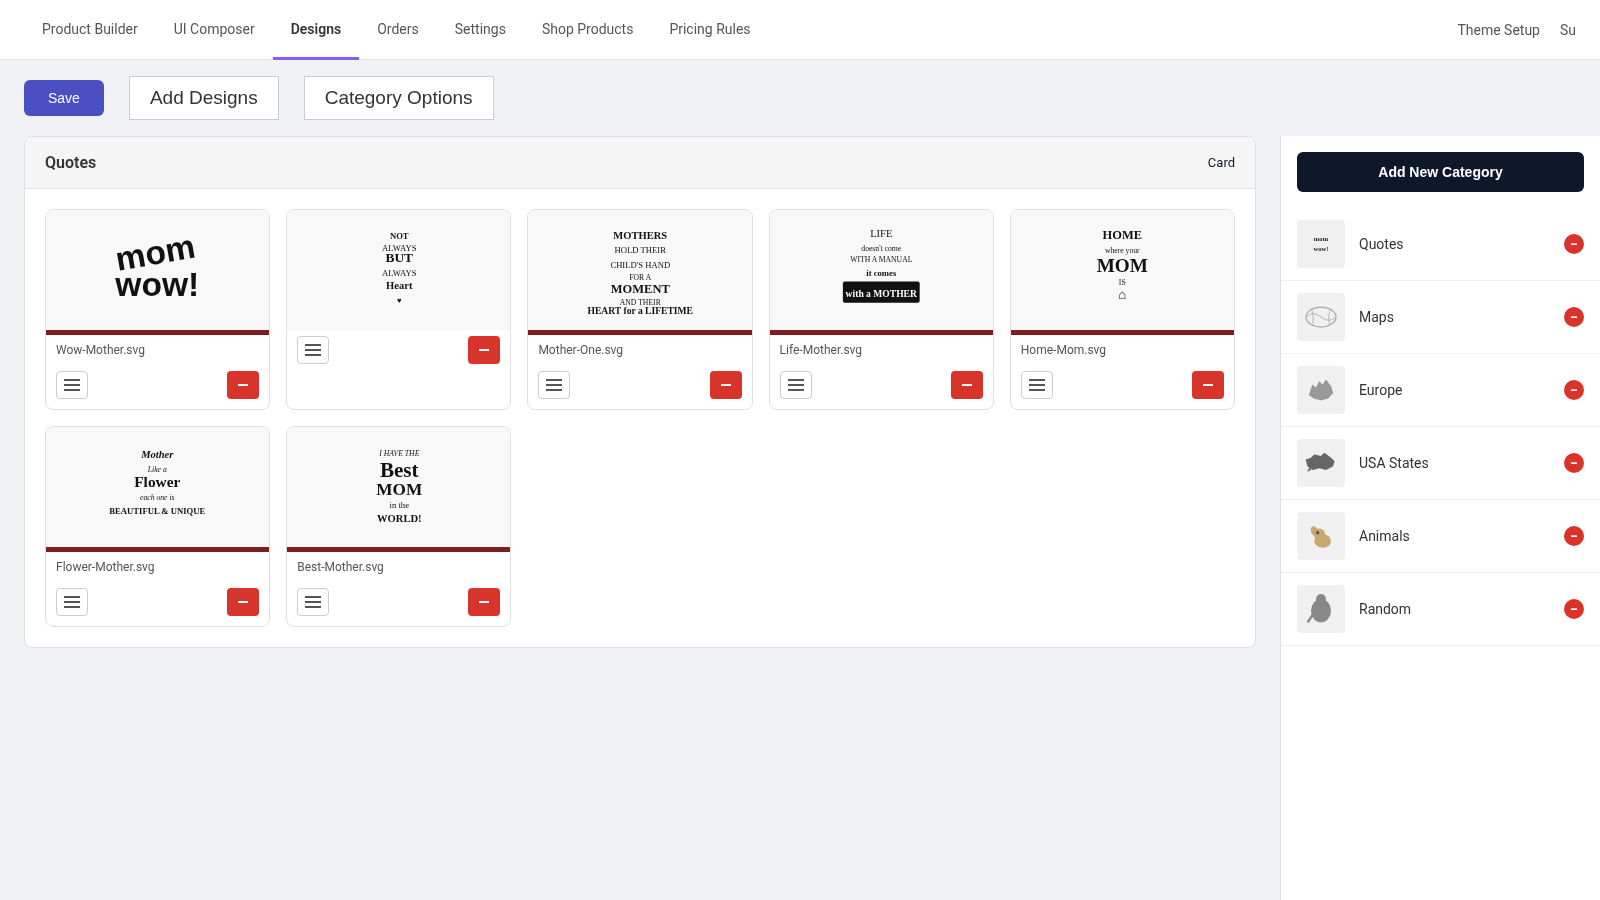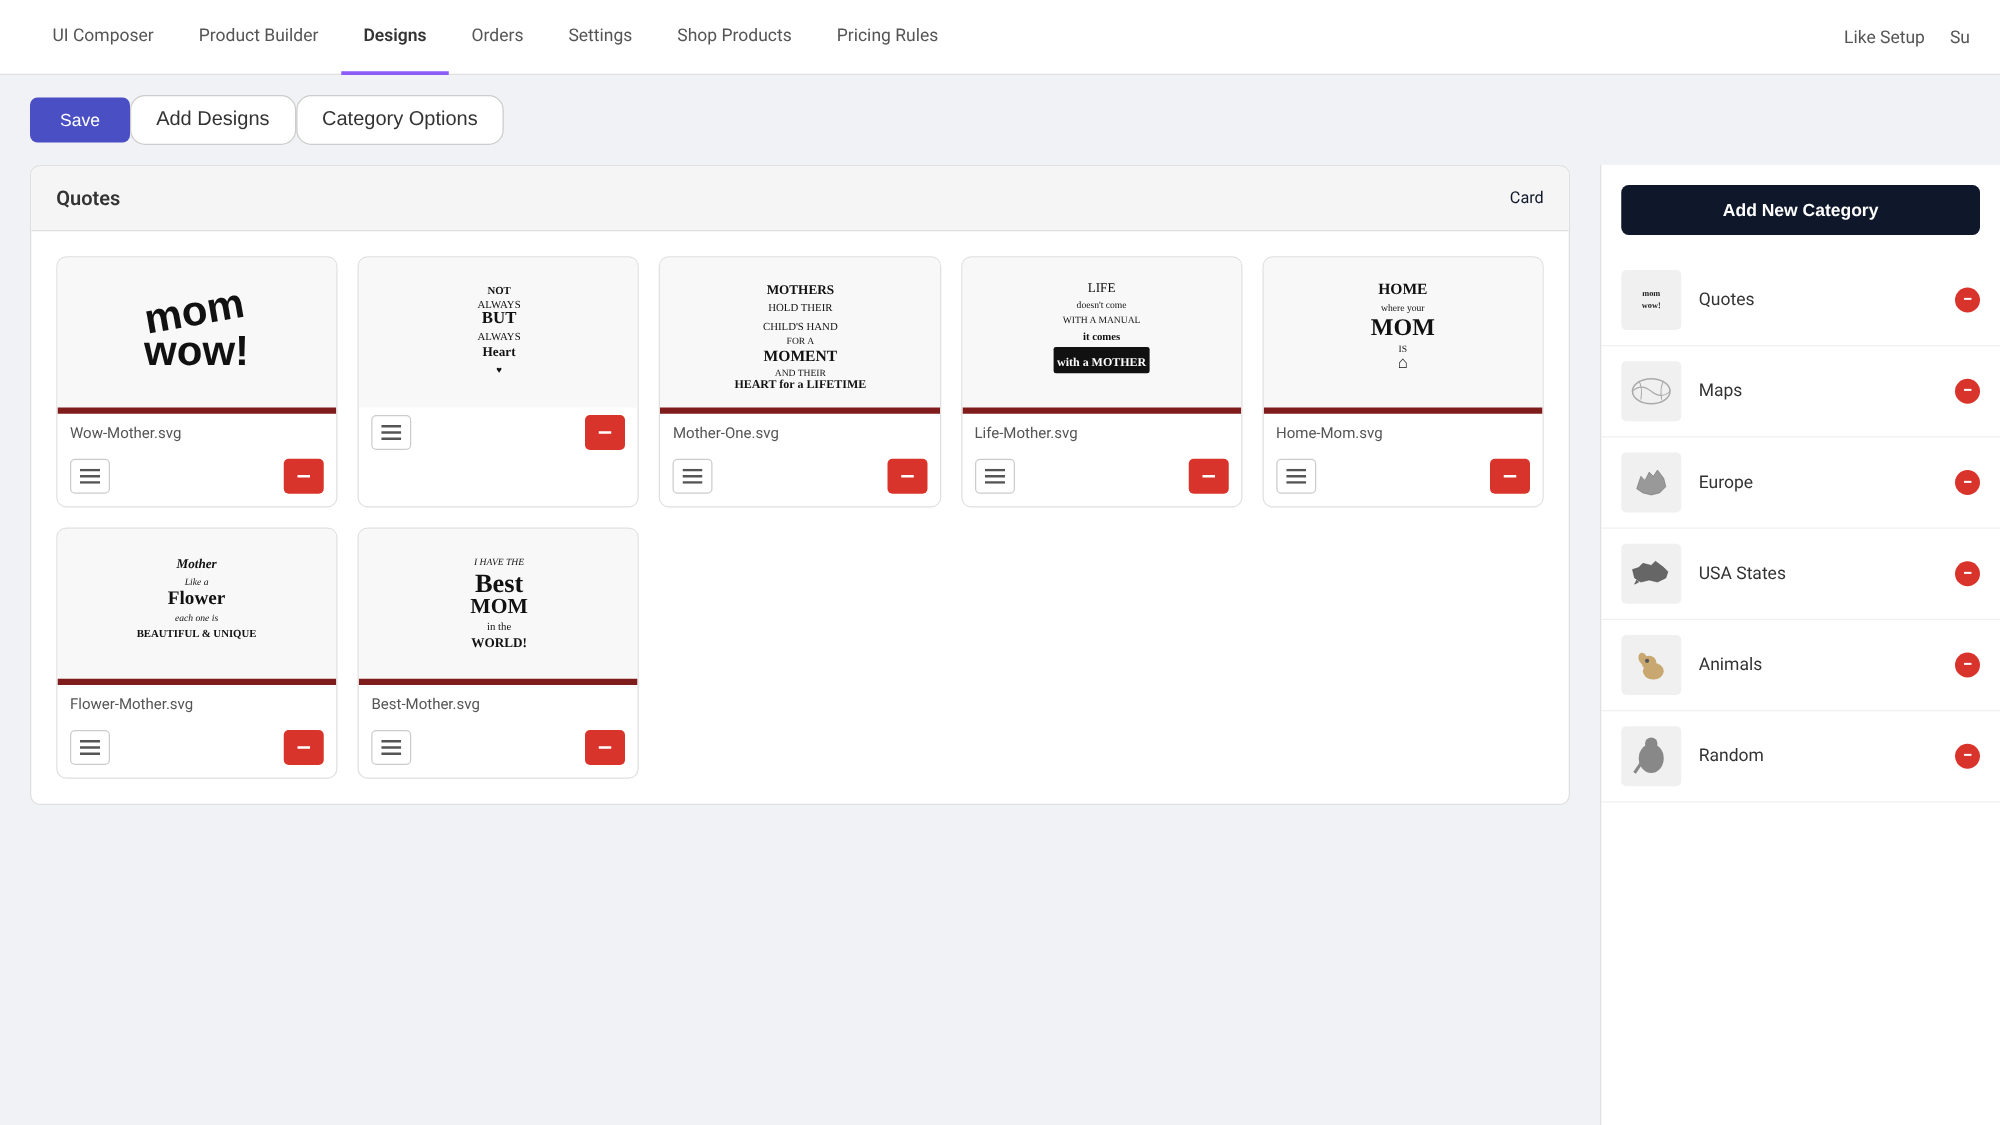--- a/index.html
+++ b/index.html
@@ -34,40 +34,40 @@
       gap: 20px;
       font-size: 14px;
       color: #555;
     }
 
     
     .toolbar {
       padding: 16px 24px;
       display: flex;
       align-items: center;
-      gap: 0;
+      gap: 25px;
       background: #f0f2f5;
     }
     .btn-save {
       background: #4a4fc4;
       color: #fff;
       border: none;
       padding: 10px 24px;
       border-radius: 6px;
       font-size: 14px;
       cursor: pointer;
       font-weight: 500;
     }
     .btn-outline {
       background: #fff;
       color: #333;
       border: 1px solid #ccc;
       padding: 10px 20px;
-      border-radius: 12px;
-      font-size: 16px;
+      border-radius: 0;
+      font-size: 19px;
       cursor: pointer;
       font-weight: 500;
     }
 
     
     .main-layout {
       display: flex;
       height: calc(900px - 60px - 60px);
     }
 
@@ -234,29 +234,29 @@
       height: 100%;
       display: flex;
       align-items: center;
       justify-content: center;
     }
   </style>
 </head>
 <body>
 
 <nav class="top-nav">
+  <div class="nav-item">Product Builder</div>
   <div class="nav-item">UI Composer</div>
-  <div class="nav-item">Product Builder</div>
   <div class="nav-item active">Designs</div>
   <div class="nav-item">Orders</div>
   <div class="nav-item">Settings</div>
   <div class="nav-item">Shop Products</div>
   <div class="nav-item">Pricing Rules</div>
   <div class="nav-right">
-    <span>Like Setup</span>
+    <span>Theme Setup</span>
     <span>Su</span>
   </div>
 </nav>
 
 <div class="toolbar">
   <button class="btn-save">Save</button>
   <button class="btn-outline">Add Designs</button>
   <button class="btn-outline">Category Options</button>
 </div>
 

